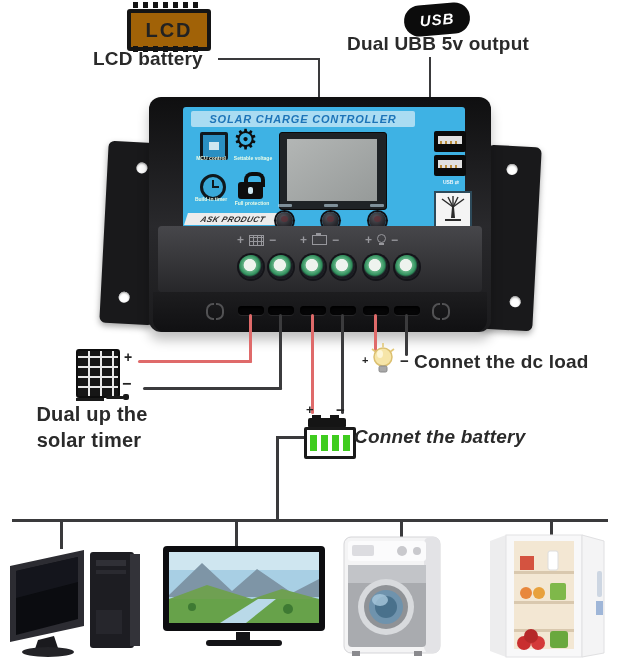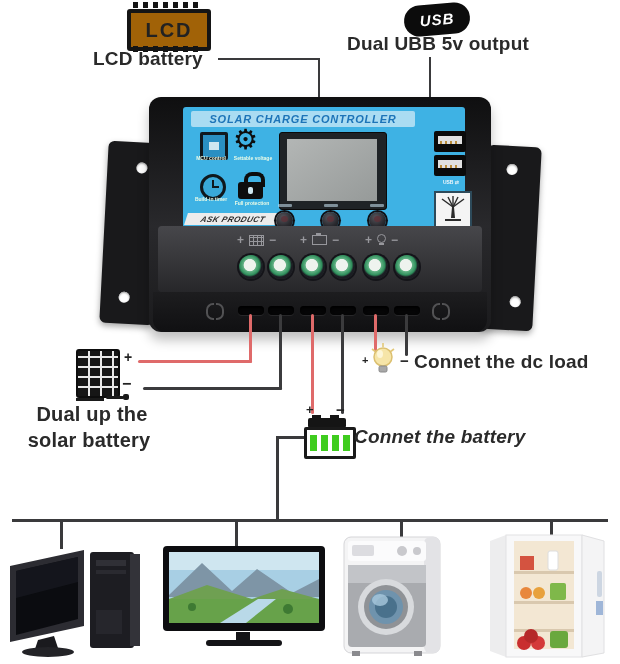--- a/index.html
+++ b/index.html
@@ -244,21 +244,21 @@
   <div class="wire-red" style="left:374px;top:314px;width:3px;height:38px;"></div>
   <div class="wire-blk" style="left:405px;top:314px;width:3px;height:42px;"></div>
 
   <div class="sp-panel"></div>
   <div class="sp-foot"></div>
   <div class="sp-cable"></div>
   <div class="sp-plug"></div>
   <div class="sign" style="left:124px;top:349px;font-size:14px;">+</div>
   <div class="sign" style="left:122px;top:375px;font-size:16px;">−</div>
   <div class="label" style="left:10px;top:403px;width:164px;text-align:center;font-size:20px;">Dual up the</div>
-  <div class="label" style="left:10px;top:429px;width:158px;text-align:center;font-size:20px;">solar battery</div>
+  <div class="label" style="left:10px;top:429px;width:158px;text-align:center;font-size:20px;">solar timer</div>
 
   <div class="sign" style="left:362px;top:354px;font-size:11px;">+</div>
   <svg class="abs" style="left:369px;top:342px;" width="30" height="36" viewBox="0 0 30 36">
     <g stroke="#e3c878" stroke-width="1.6" fill="none">
       <line x1="3" y1="7" x2="7" y2="10"></line>
         <line x1="14" y1="1" x2="14" y2="5"></line>
         <line x1="25" y1="7" x2="21" y2="10"></line>
     </g>
     <circle cx="14" cy="15" r="9" fill="#f6e5a8" stroke="#dcc070" stroke-width="1.5"></circle>
     <ellipse cx="11" cy="12" rx="3" ry="4" fill="#fdf6d8"></ellipse>

